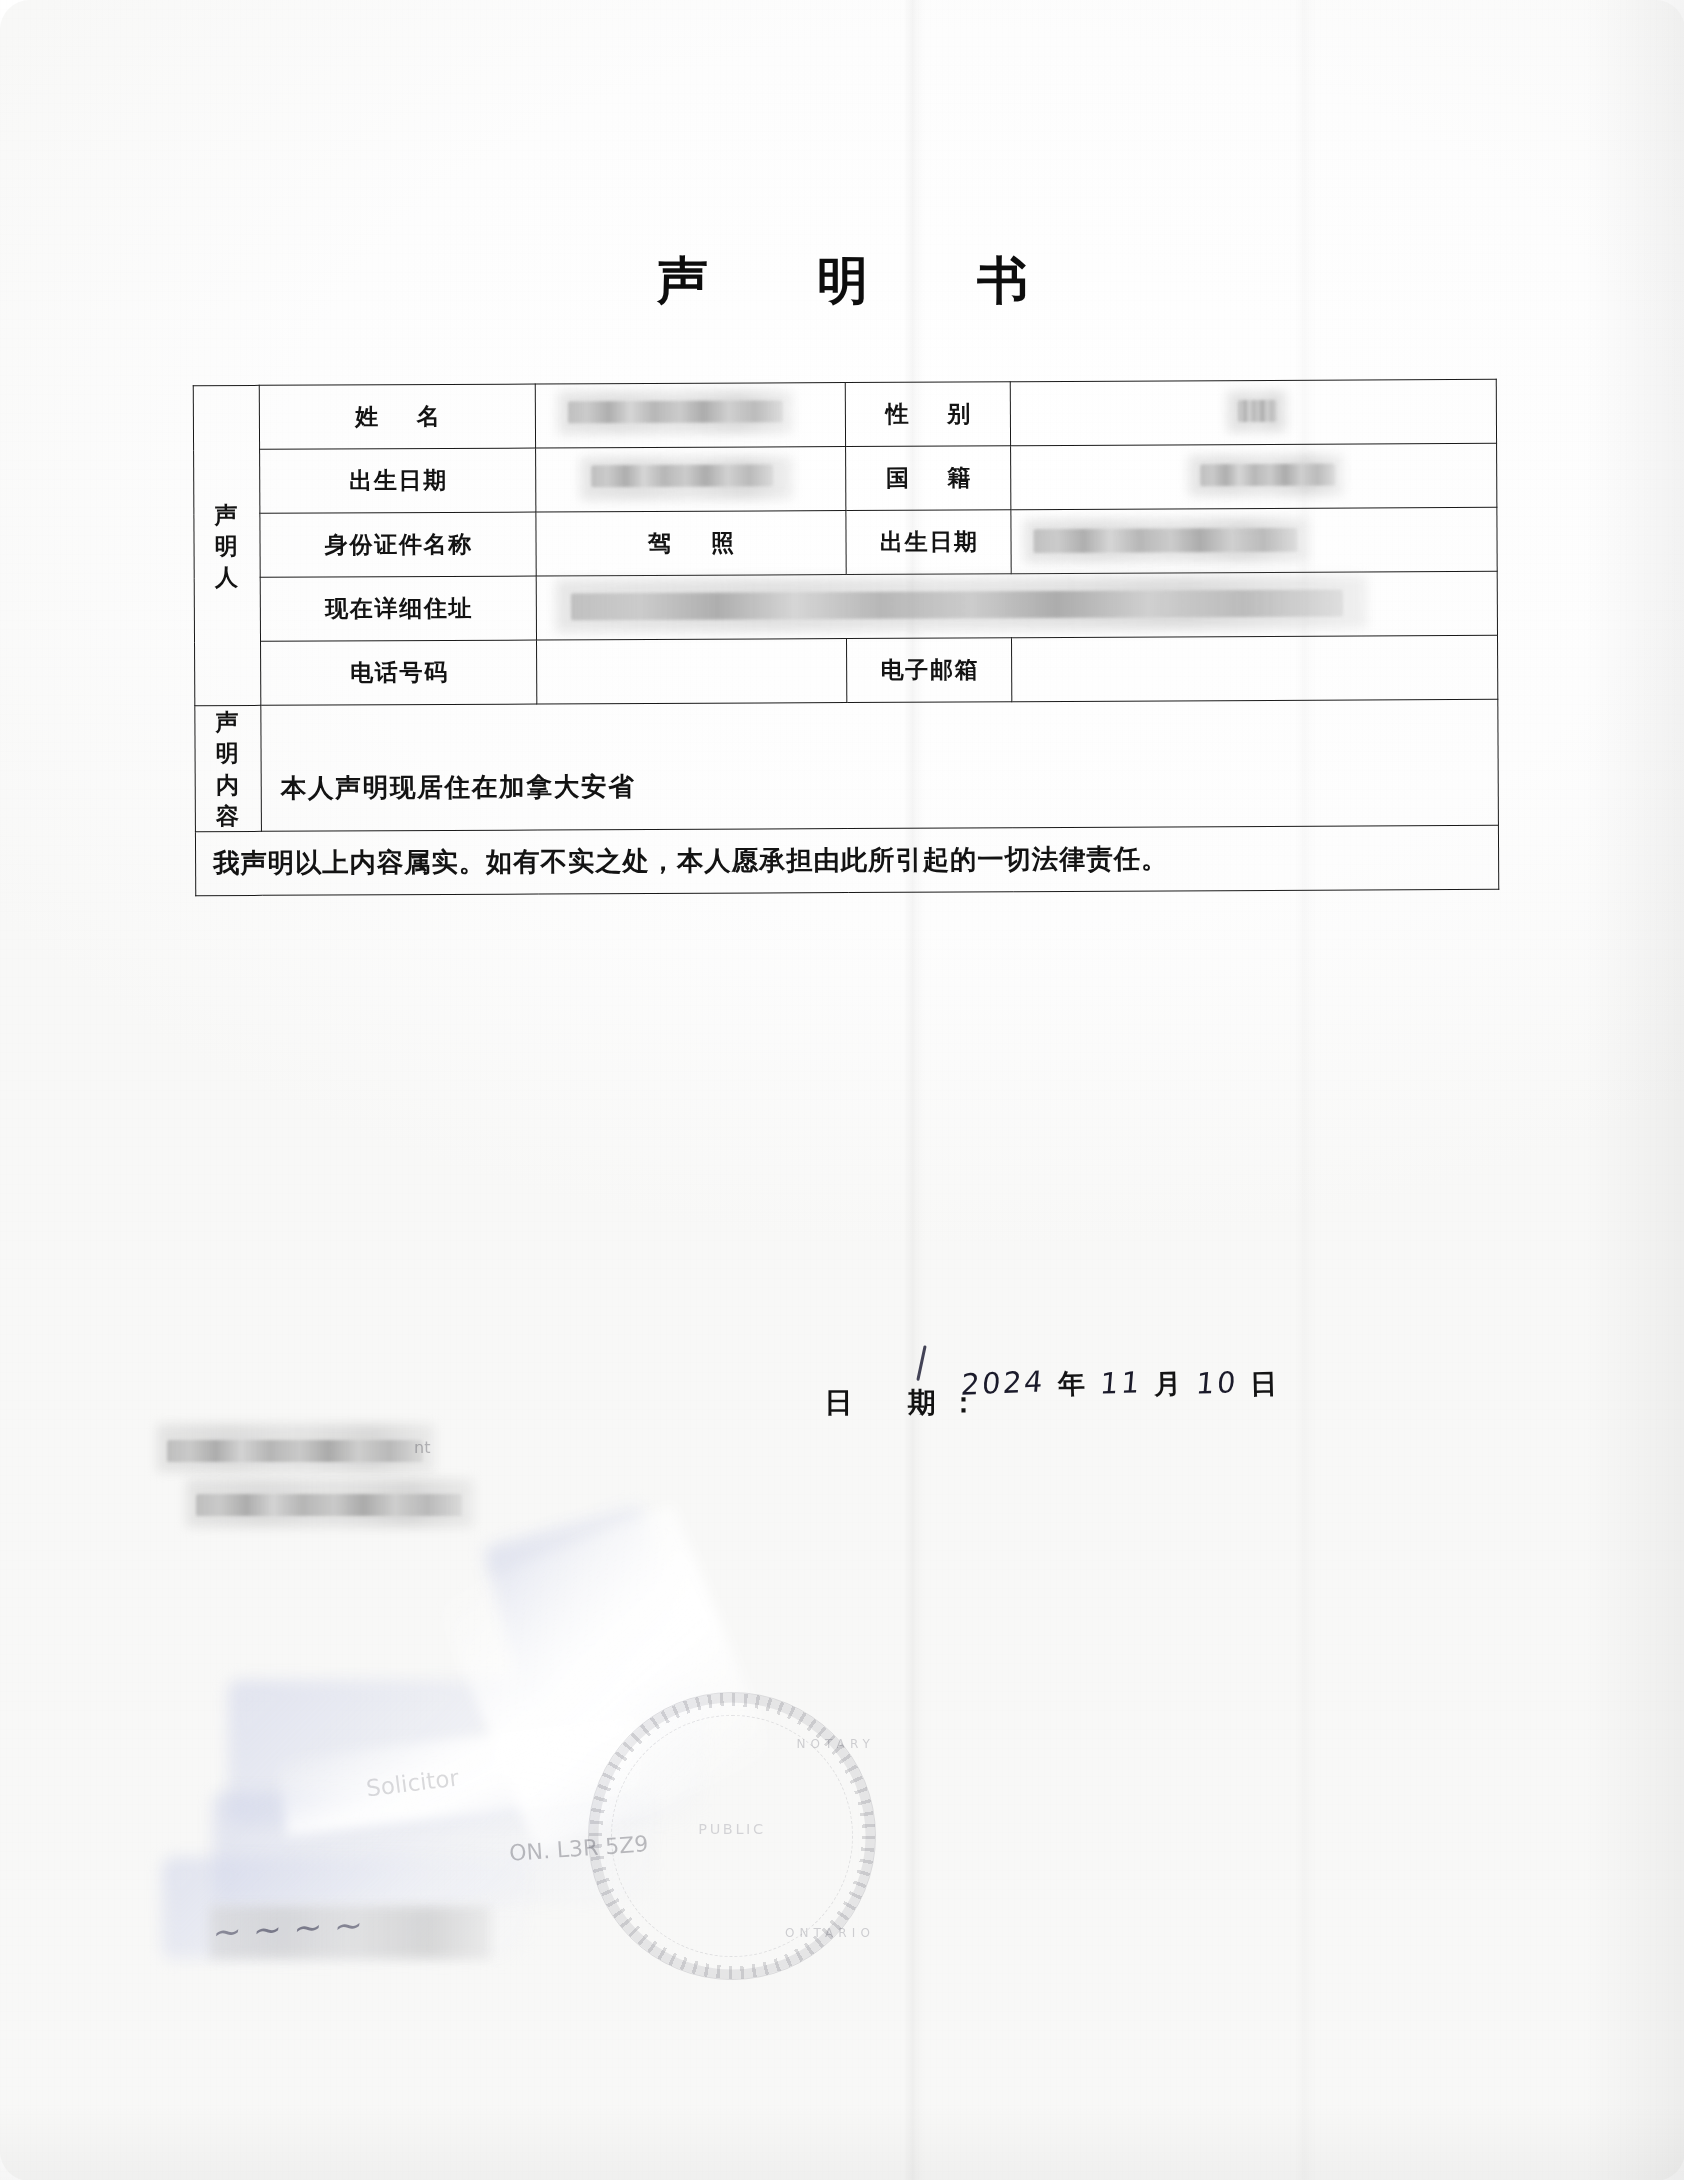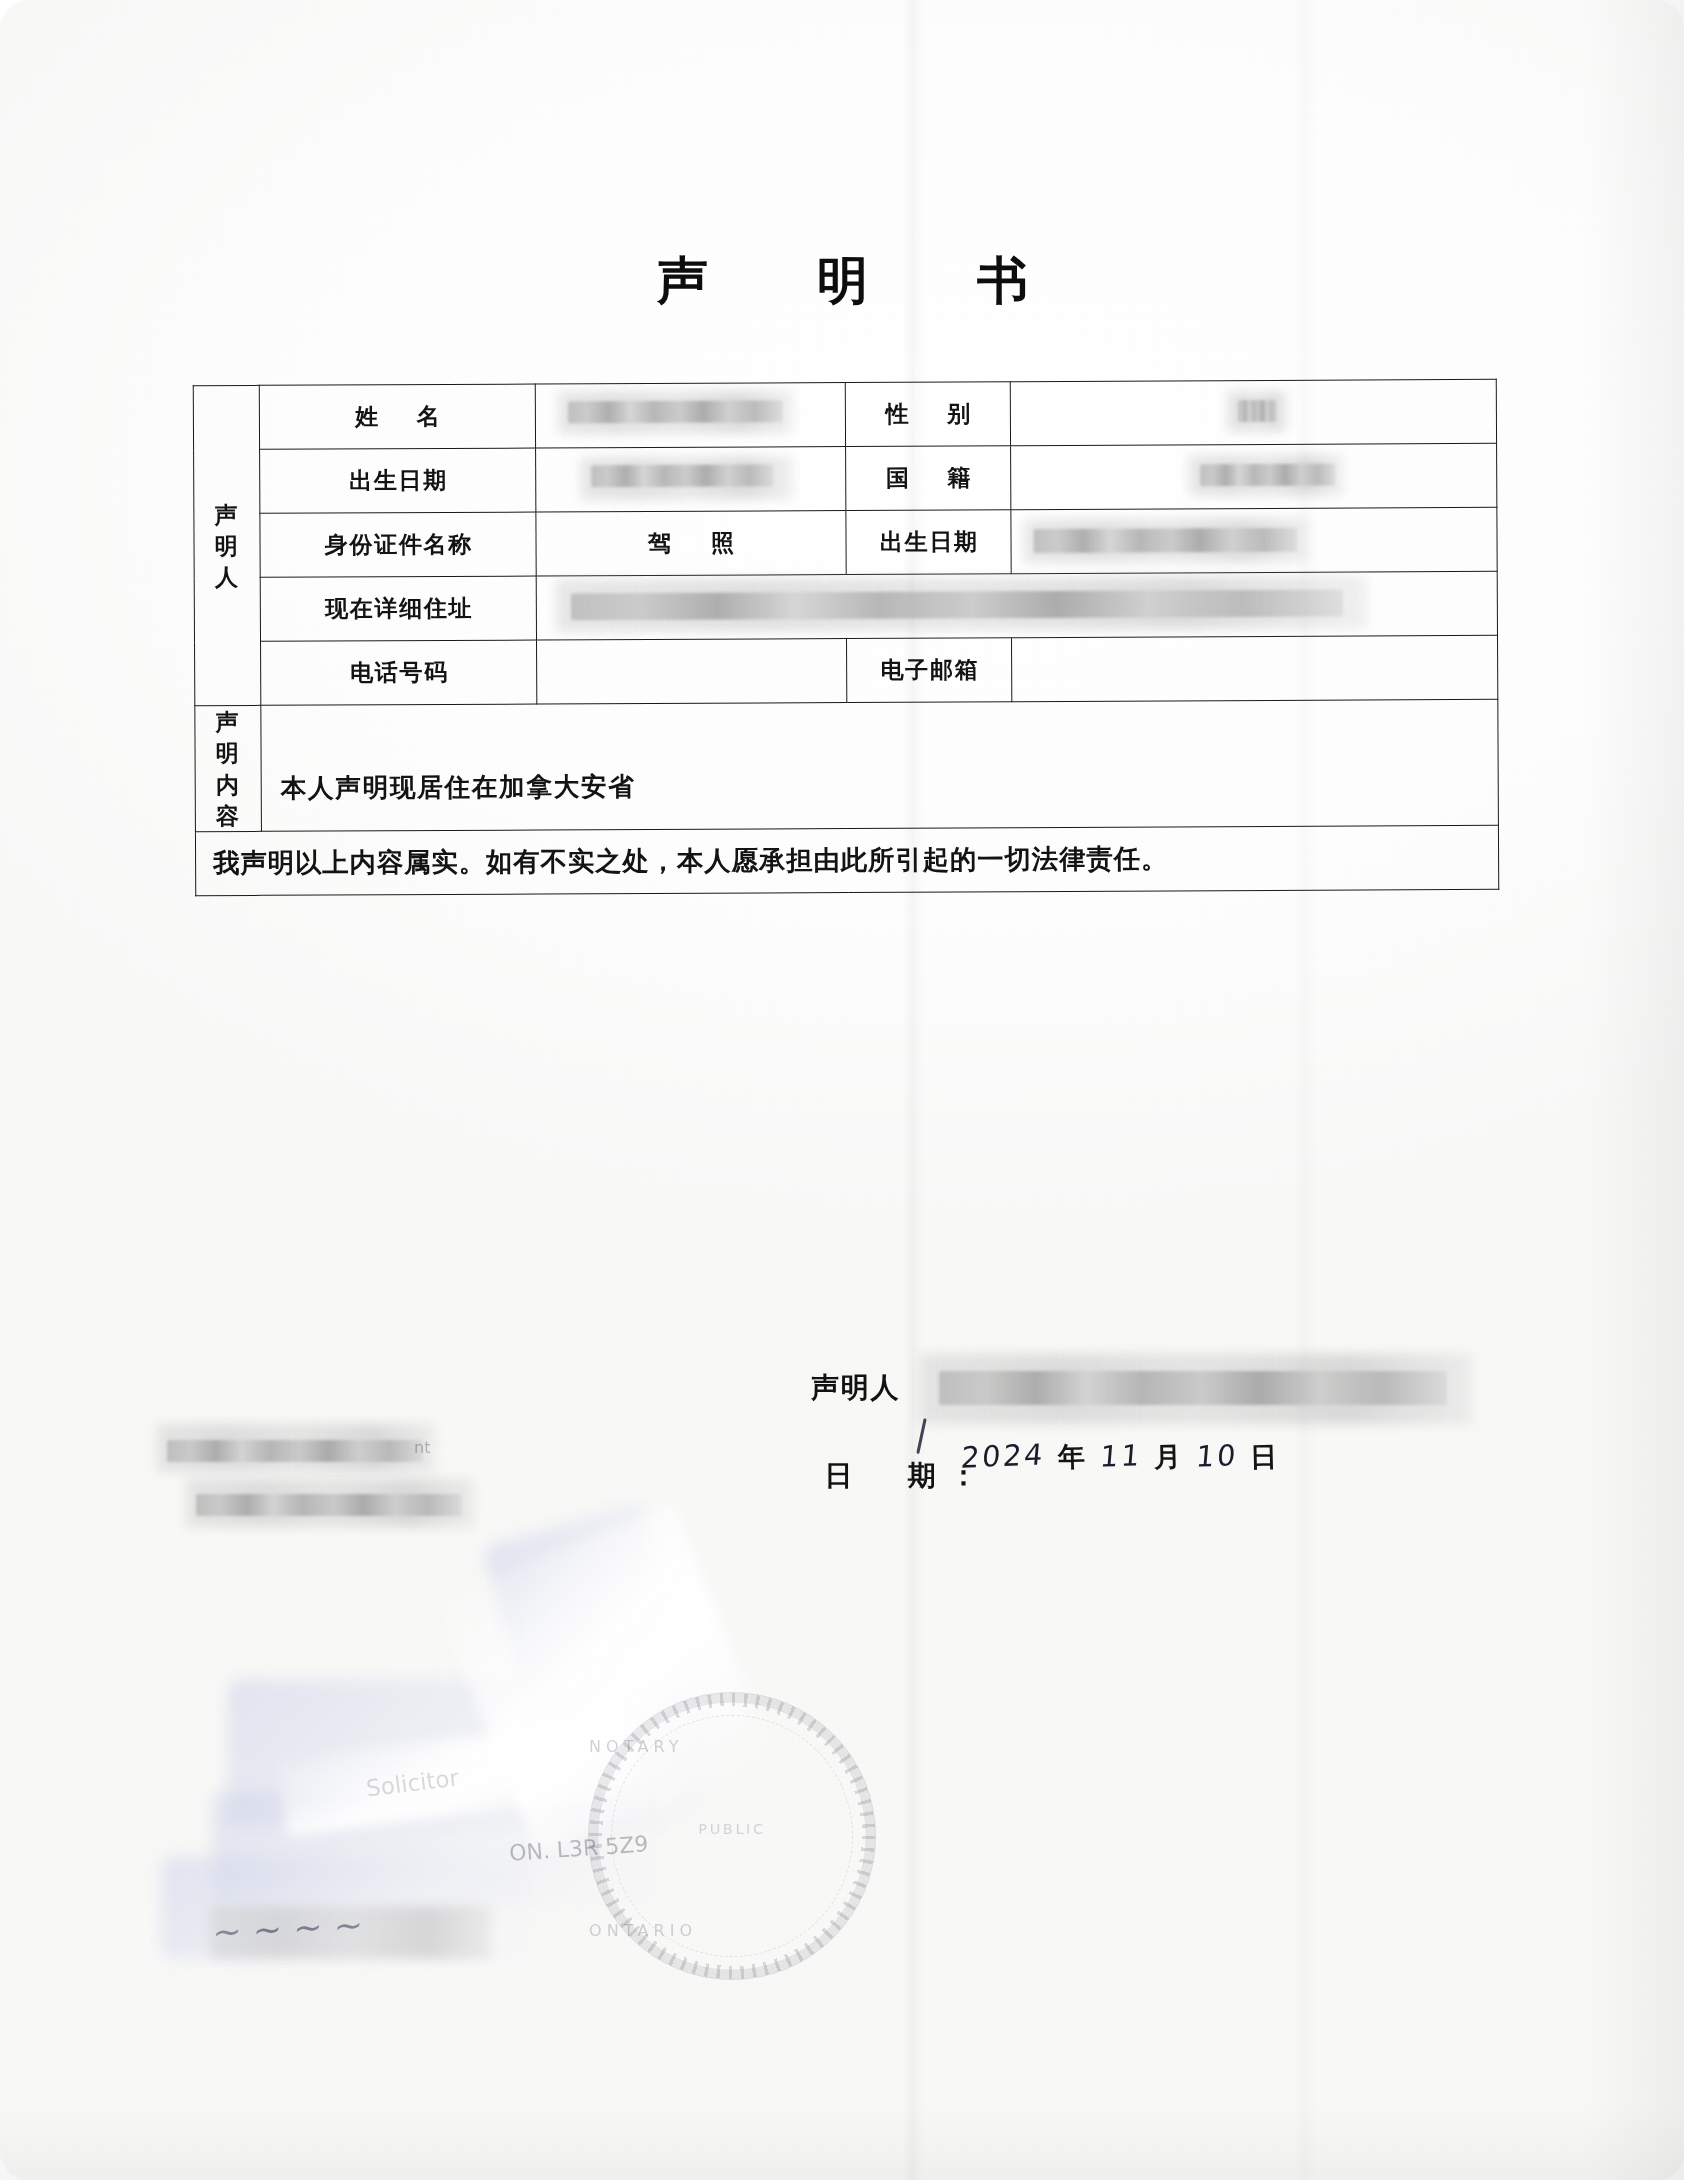--- a/index.html
+++ b/index.html
@@ -277,23 +277,23 @@
     inset: -1.7px;
     border-radius: 50%;
     background: repeating-conic-gradient(from 0deg,
       rgba(70,70,85,.20) 0deg 1.4deg, rgba(0,0,0,0) 1.4deg 5deg);
     -webkit-mask: radial-gradient(circle, transparent 0 130px, #000 130px 143px, transparent 143px);
             mask: radial-gradient(circle, transparent 0 130px, #000 130px 143px, transparent 143px);
   }
   .seal-arc-top, .seal-arc-bot {
     position: absolute;
     left: 0; width: 286px;
-    text-align: left;
-    font-family: "DejaVu Sans", "Liberation Sans", sans-serif;
-    font-size: 16px;
+    text-align: right;
+    font-family: "DejaVu Sans", "Liberation Sans", sans-serif;
+    font-size: 12px;
     letter-spacing: 5.1px;
     color: rgba(60,60,78,.26);
   }
   .seal-arc-top { top: 44px; }
   .seal-arc-bot { bottom: 39px; }
   .seal-mid {
     position: absolute;
     left: 0; top: 126px; width: 286px;
     text-align: center;
     font-family: "DejaVu Sans", "Liberation Sans", sans-serif;
@@ -406,25 +406,20 @@
 
       <tr>
         <td class="legal-cell" colspan="5">
           <div class="legal-text">我声明以上内容属实。如有不实之处，本人愿承担由此所引起的一切法律责任。</div>
         </td>
       </tr>
     </tbody>
   </table>
 
   <div class="sign-block">
-    <div class="sign-row">
-      <span class="lab">声明人</span>
-      <span class="redact layer2" style="left:109px;top:-5.1px;width:552px;height:70px;"></span>
-      <span class="redact" style="left:128px;top:12px;width:508px;height:34px;"></span>
-    </div>
     <div class="date-row">
       <span class="pen-stroke"></span>
       <span class="lab">日　期：</span>
       <span class="date-vals">
         <span class="hand">2024</span>
         <span class="cn">年</span>
         <span class="hand">11</span>
         <span class="cn">月</span>
         <span class="hand">10</span>
         <span class="cn">日</span>

